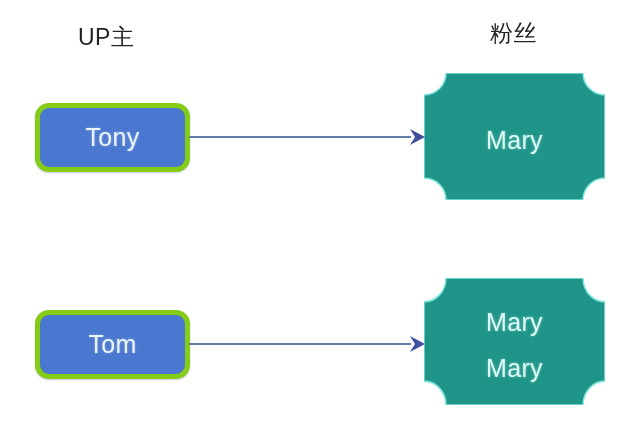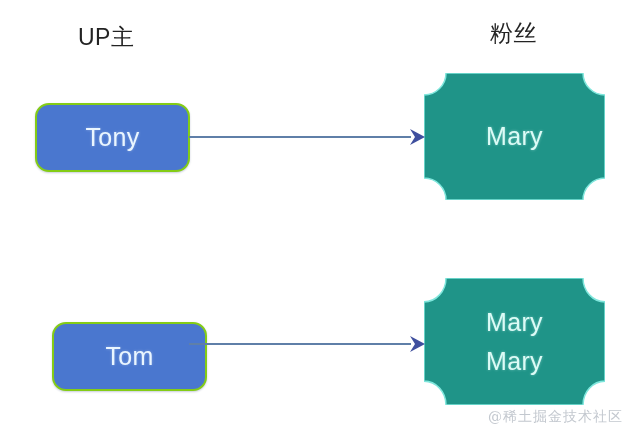--- a/index.html
+++ b/index.html
@@ -31,37 +31,37 @@
   }
   #header-up    { left: 78px;  top: 26px; }
   #header-fans  { left: 454px; top: 22px; margin-left: 36px; }
 
   
   .node-blue {
     position: absolute;
     width: 155px;
     height: 69px;
     background: #4a77cf;
-    border: 2px solid #84cc16;
+    border: 5px solid #84cc16;
     border-radius: 14px;
     box-sizing: border-box;
     display: flex;
     align-items: center;
     justify-content: center;
     box-shadow: 0 1px 2px rgba(40, 60, 110, 0.25);
   }
   .node-blue .node-label {
     color: #eaf6ff;
     font-size: 25px;
     line-height: 1;
     letter-spacing: 0.3px;
     text-shadow: 0 0 3px rgba(255,255,255,0.35);
   }
   #node-tony { left: 35px; top: 103px; }
-  #node-tom  { left: 52px; top: 310px; margin-top: 12px; }
+  #node-tom  { left: 35px; top: 310px; }
 
   
   .node-green {
     position: absolute;
     width: 181px;
     height: 127px;
     display: flex;
     align-items: center;
     justify-content: center;
     flex-direction: column;
@@ -81,20 +81,21 @@
     align-items: center;
     justify-content: center;
     gap: 14px;
   }
   .node-green .node-label {
     color: #dcfbf6;
     font-size: 25px;
     line-height: 1;
     letter-spacing: 0.3px;
     text-shadow: 0 0 3px rgba(220,255,250,0.45);
+    margin-top: 7px;
   }
   #node-mary-lynn { left: 424px; top: 73px; }
   #node-mary-eric { left: 424px; top: 278px; }
 
   
   .connector {
     position: absolute;
     height: 24px;
     width: 236px;
   }
@@ -154,15 +155,14 @@
   <svg class="connector" id="arrow-tony-mary-lynn" viewBox="0 0 236 24">
     <line x1="0" y1="12" x2="222" y2="12" stroke="#5f7fa8" stroke-width="2.2"></line>
     <path d="M 221,4 L 236,12 L 221,20 L 226,12 Z" fill="#3f4f9e"></path>
   </svg>
 
   <svg class="connector" id="arrow-tom-mary-eric" viewBox="0 0 236 24">
     <line x1="0" y1="12" x2="222" y2="12" stroke="#5f7fa8" stroke-width="2.2"></line>
     <path d="M 221,4 L 236,12 L 221,20 L 226,12 Z" fill="#3f4f9e"></path>
   </svg>
 
-  <div id="watermark">@稀土掘金技术社区</div>
 
 </div>
 
 </body></html>

